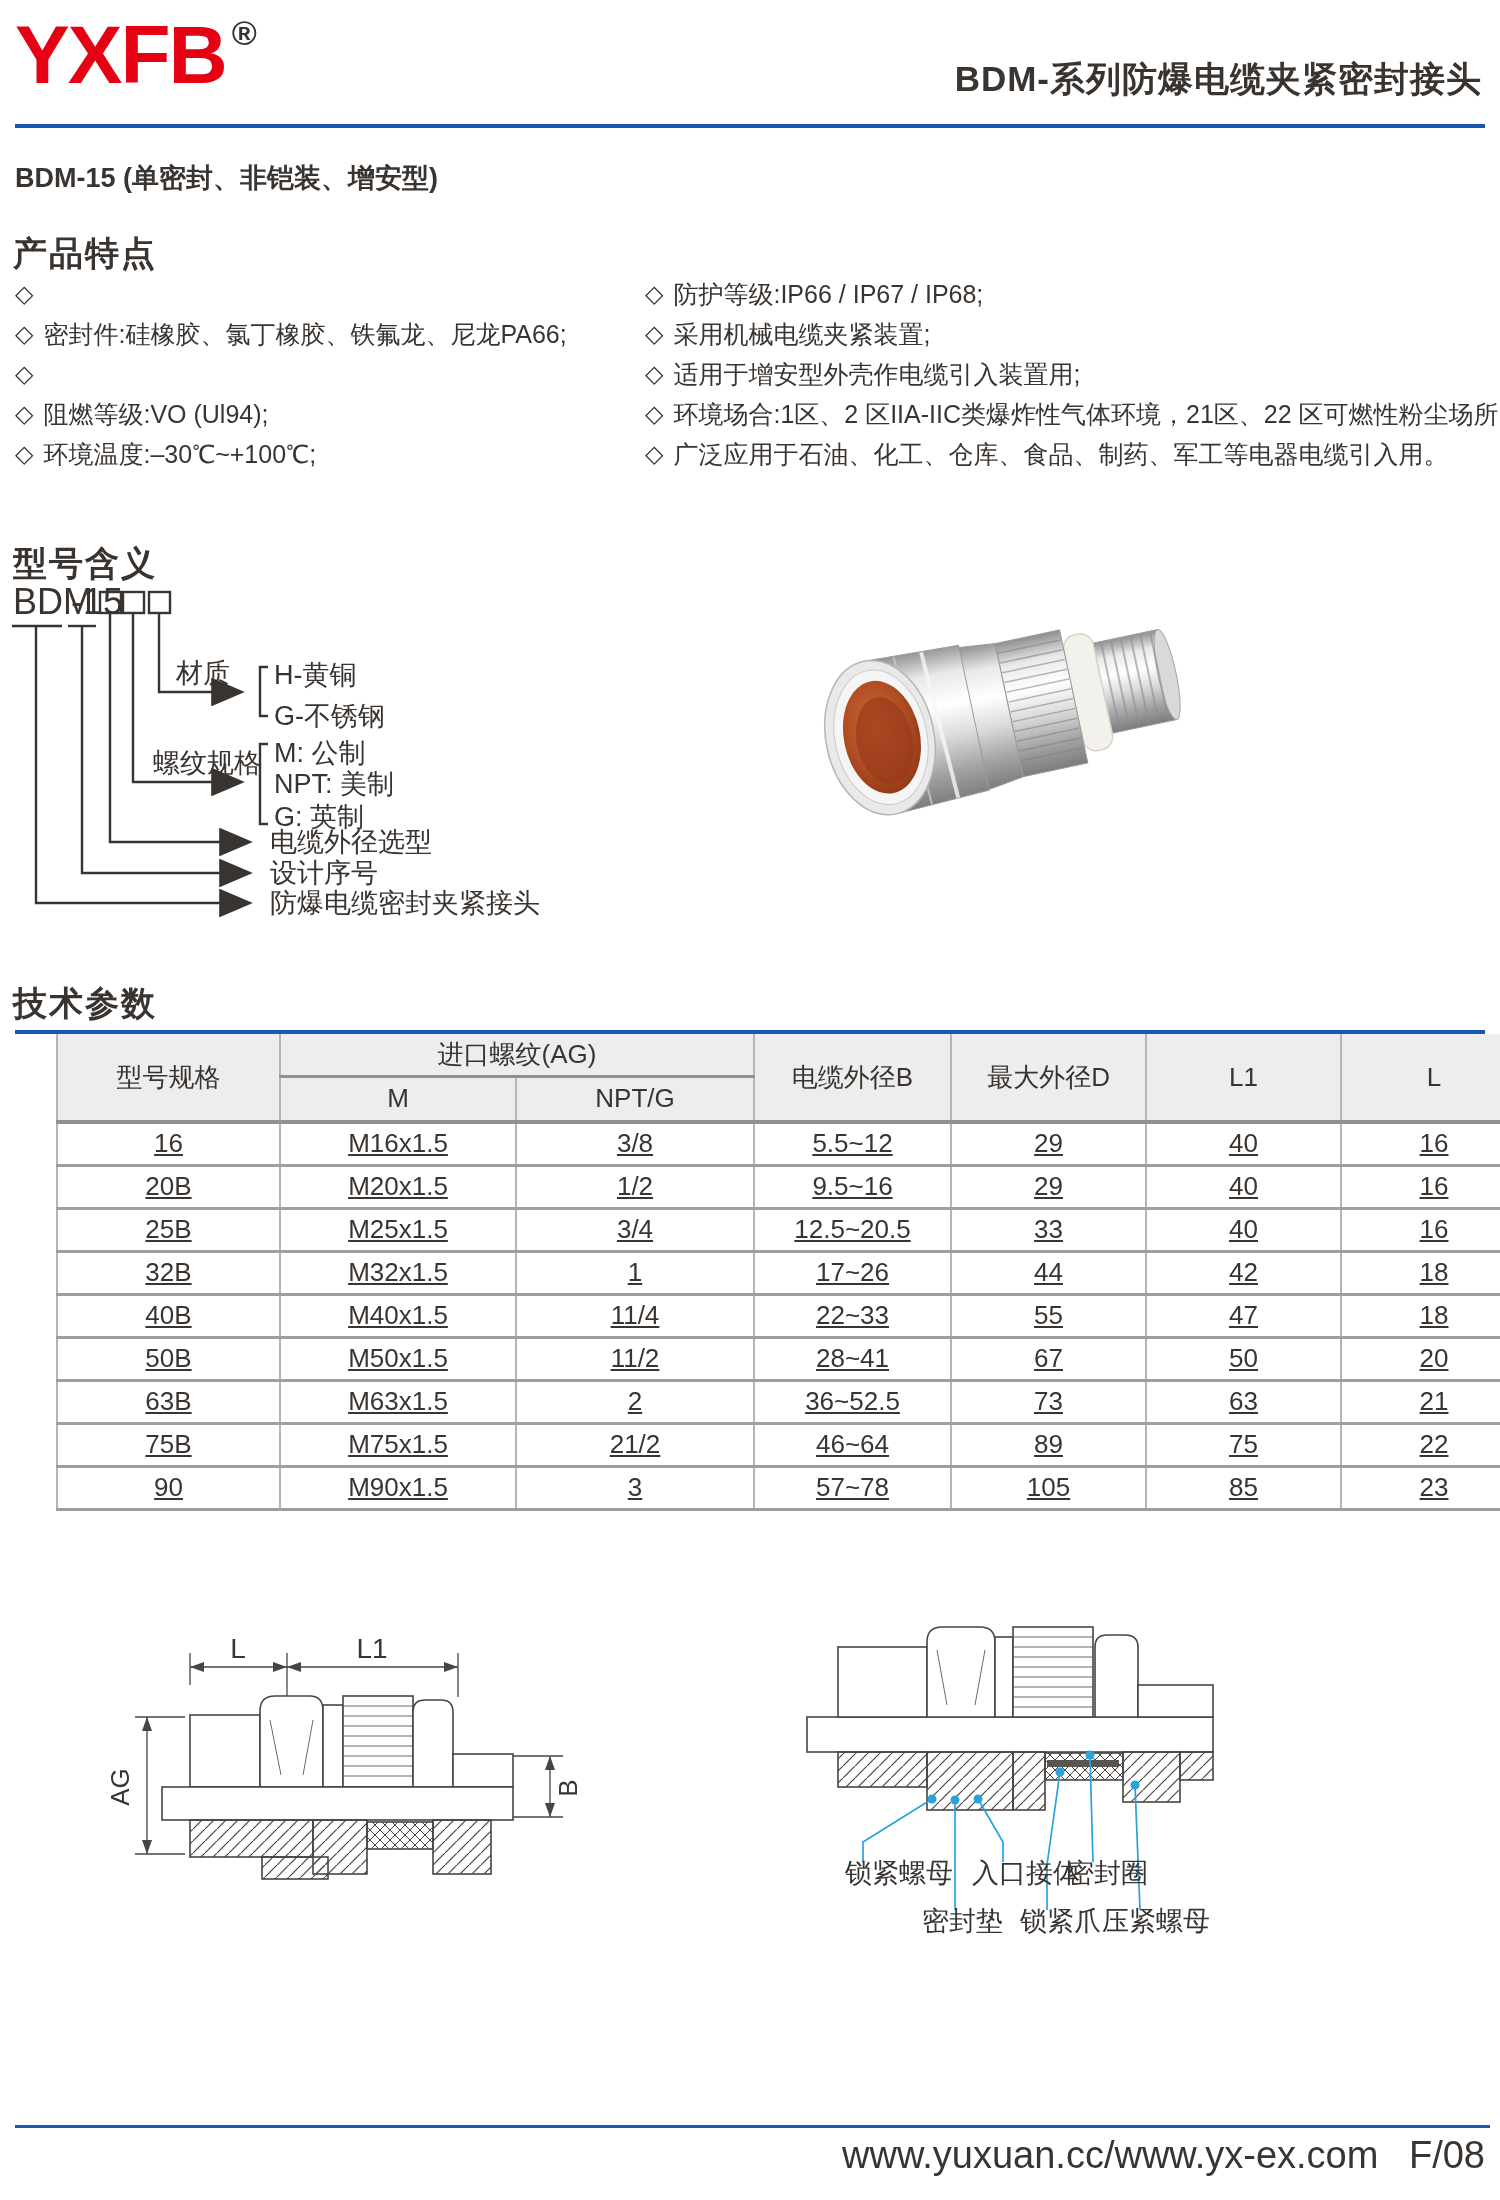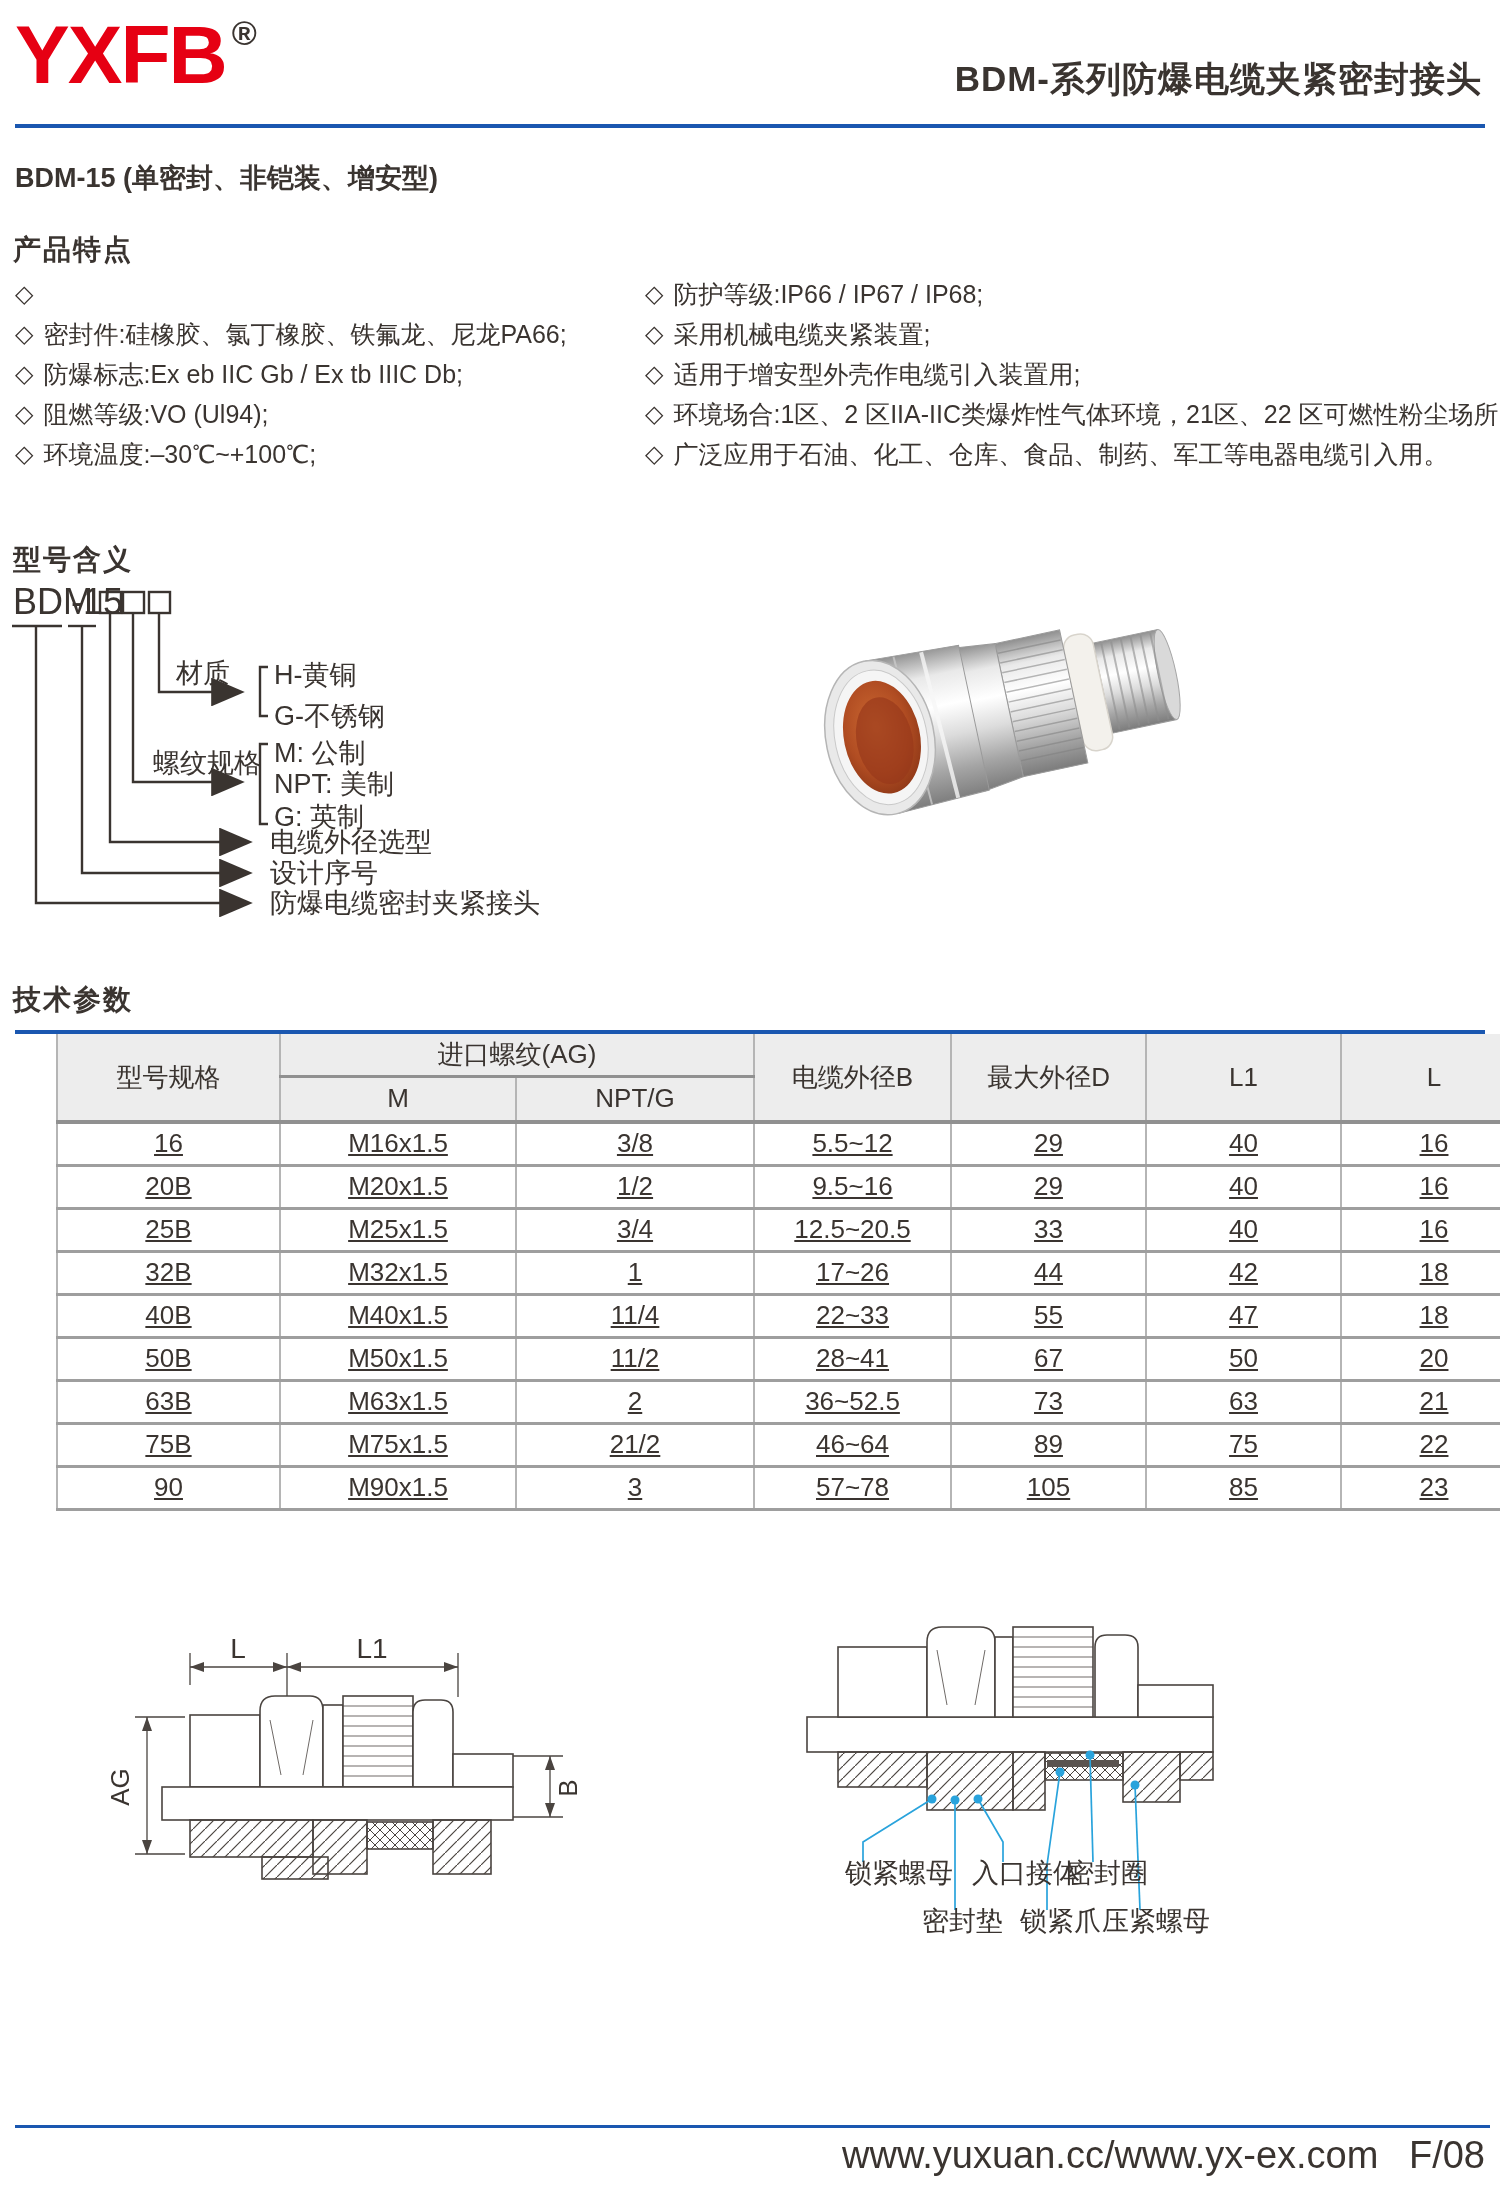--- a/index.html
+++ b/index.html
@@ -10,21 +10,21 @@
   }
   .abs { position:absolute; }
   .logo {
     left:15px; top:14px; font-size:82px; font-weight:bold;
     color:#e60013; letter-spacing:-2px; line-height:1;
   }
   .logo .reg { font-size:34px; color:#3a3430; vertical-align:38px; margin-left:6px; font-weight:bold; }
   .doc-title { right:18px; top:56px; font-size:35px; font-weight:bold; letter-spacing:1px; }
   .rule-blue { background:#1a57b0; height:4px; }
   .model-line { left:15px; top:160px; font-size:27px; font-weight:bold; }
-  .sec-heading { font-size:28px; font-weight:bold; letter-spacing:2px; }
+  .sec-heading { font-size:34px; font-weight:bold; letter-spacing:2px; }
   ul.features { list-style:none; margin:0; padding:0; }
   ul.features li { height:40px; display:flex; align-items:center; font-size:25px; white-space:nowrap; }
   ul.features li .dia { margin-right:10px; font-size:24px; }
   table.tech {
     border-collapse:collapse; table-layout:fixed; width:1470px;
     border:2px solid #b5b5b5; border-top:none;
   }
   table.tech th, table.tech td {
     border-left:2px solid #b5b5b5; text-align:center; vertical-align:middle;
     font-size:26px; font-weight:normal; color:#3a3430; padding:0;
@@ -54,21 +54,20 @@
   <ul class="abs features" style="left:15px; top:274px;">
       <li>
         <span class="dia">◇</span>
       </li>
       <li>
         <span class="dia">◇</span>
         <span>密封件:硅橡胶、氯丁橡胶、铁氟龙、尼龙PA66;</span>
       </li>
       <li>
         <span class="dia">◇</span>
-        <span>防爆标志:Ex eb IIC Gb / Ex tb IIIC Db;</span>
       </li>
       <li>
         <span class="dia">◇</span>
         <span>阻燃等级:VO (Ul94);</span>
       </li>
       <li>
         <span class="dia">◇</span>
         <span>环境温度:–30℃~+100℃;</span>
       </li>
     </ul>

